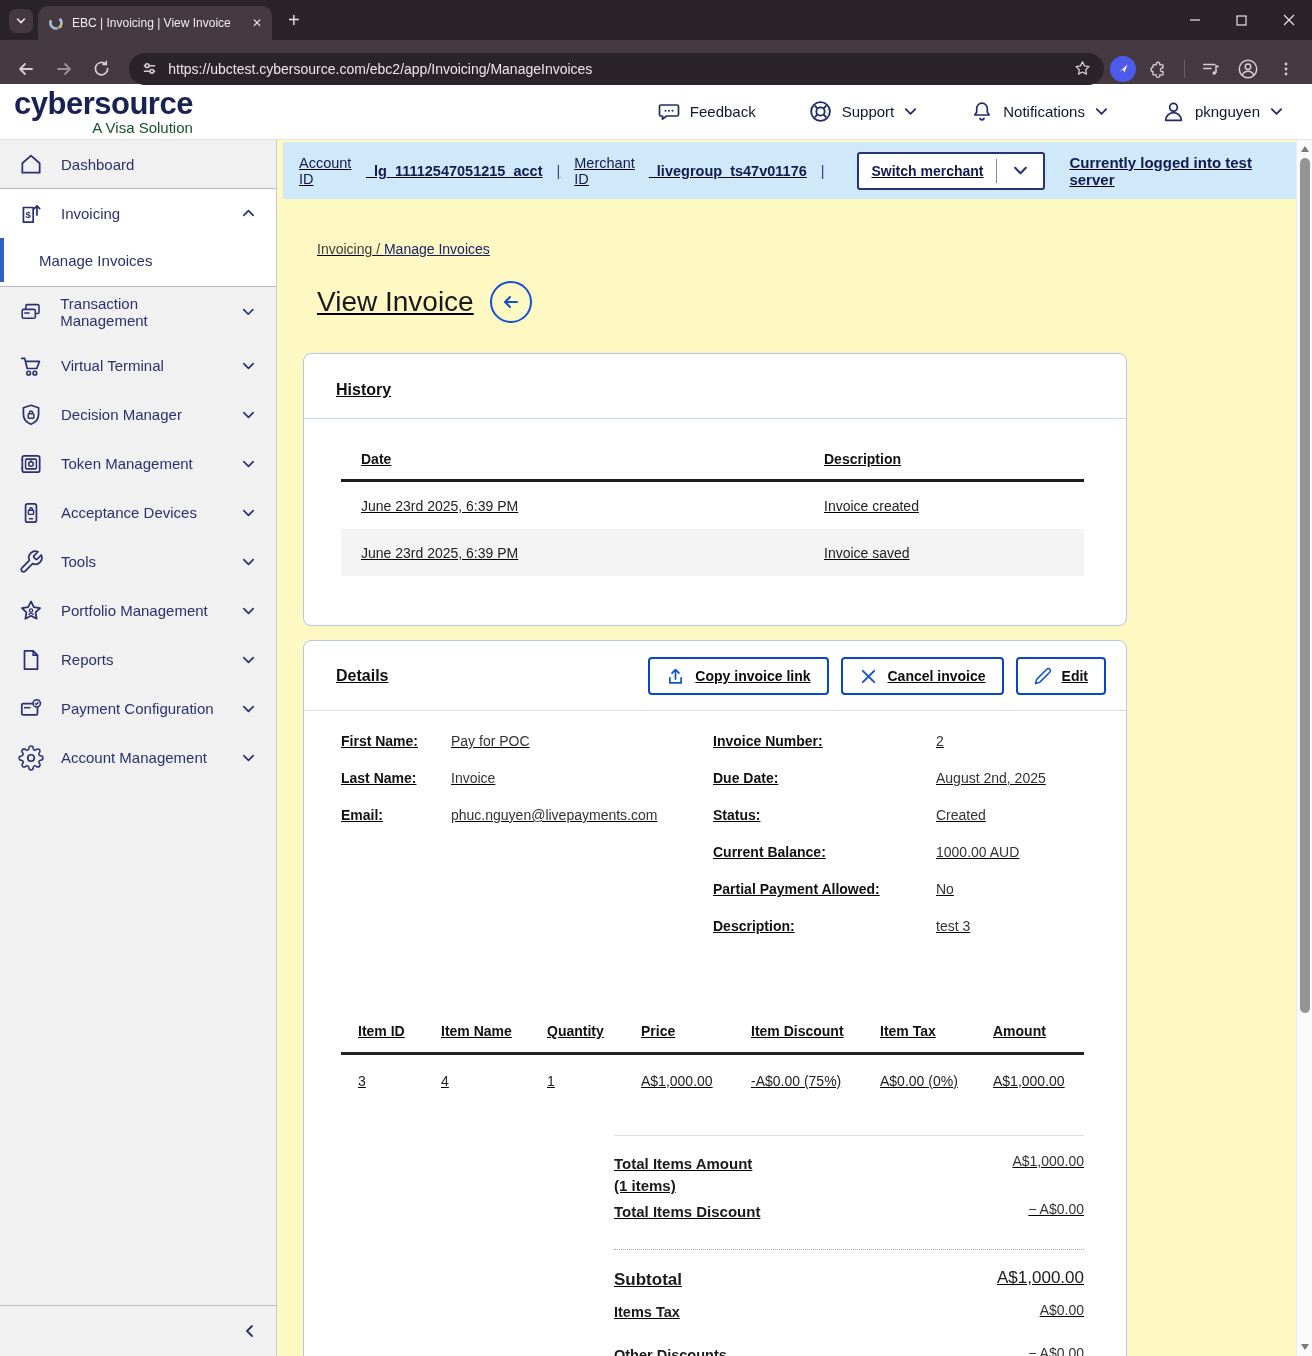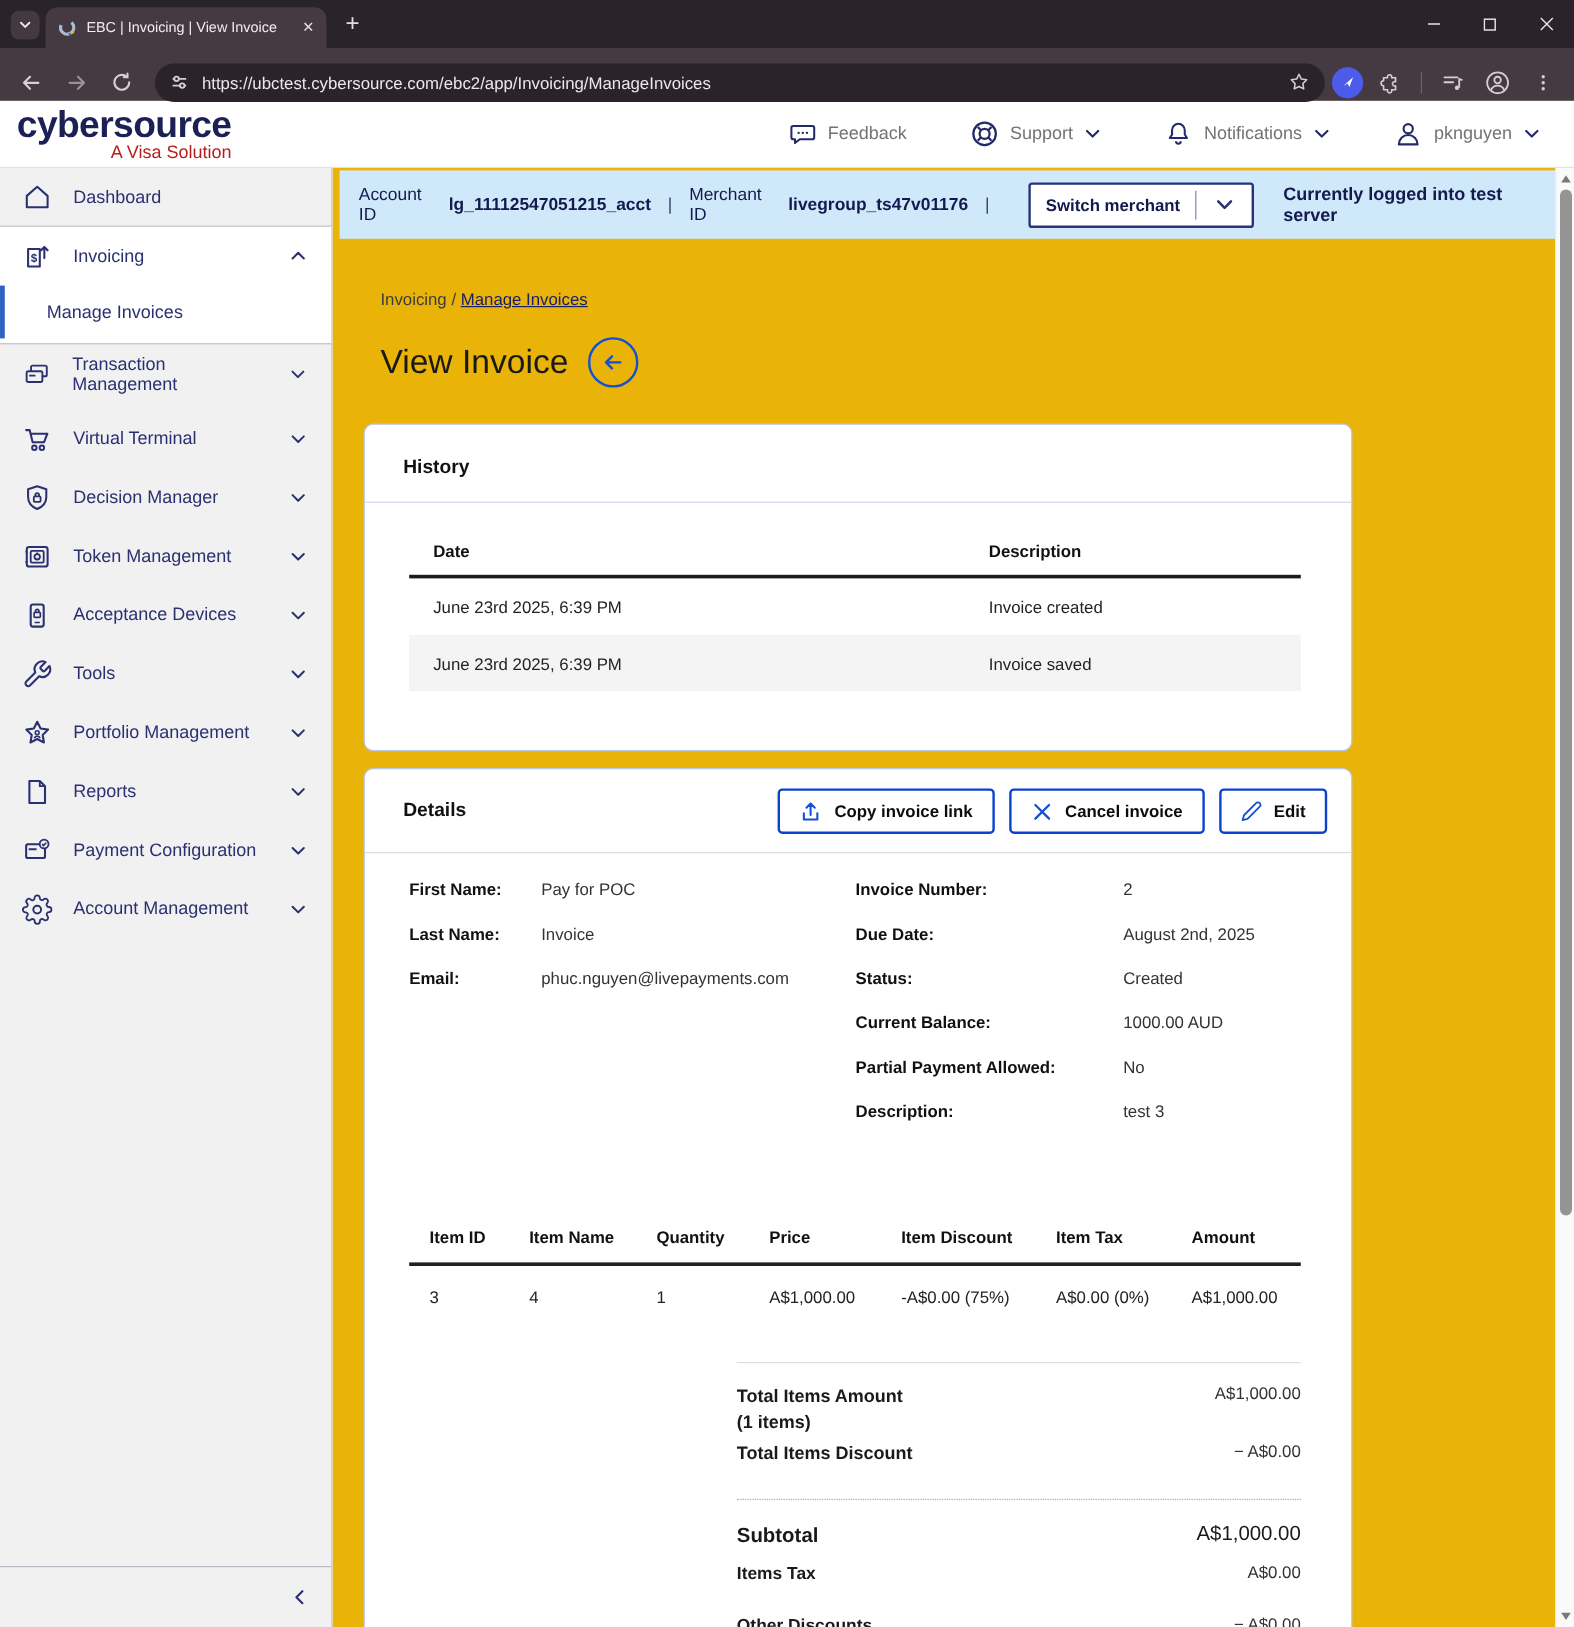--- a/index.html
+++ b/index.html
@@ -21,35 +21,35 @@
   .nav-ico { width:32px; height:32px; display:flex; align-items:center; justify-content:center; }
   .urlbar { height:32px; flex:0 0 975px; margin-left:6px; background:#2b232a; border-radius:16px; display:flex; align-items:center; padding:0 12px; gap:10px; }
   .url-text { color:#eee6ec; font-size:14px; flex:1; white-space:nowrap; overflow:hidden; }
   .ext-circle { width:26px; height:26px; border-radius:50%; background:#4d5bea; display:flex; align-items:center; justify-content:center; }
   .tb-sep { width:1px; height:18px; background:#6d5f69; margin:0 4px; }
 
   
   .app-header { height:56px; background:#fff; display:flex; align-items:center; border-bottom:1px solid #e3e3e6; }
   .logo-block { margin-left:14px; line-height:1; }
   .logo-main { font-size:31px; font-weight:800; letter-spacing:-0.5px; color:#1b2155; }
-  .logo-tag { font-size:15px; color:#b91c1c; text-align:right; margin-top:1px; }
-  .header-actions { margin-left:auto; margin-right:28px; display:flex; align-items:center; gap:52px; color:#737373; }
+  .logo-tag { font-size:15px; color:#14532d; text-align:right; margin-top:1px; }
+  .header-actions { margin-left:auto; margin-right:28px; display:flex; align-items:center; gap:52px; color:#0f172a; }
   .h-action { display:flex; align-items:center; gap:9px; font-size:15px; }
 
   
   .app-body { position:relative; height:1216px; display:flex; }
   .sidebar { width:277px; background:#f1f1f2; border-right:1px solid #c9c9cd; position:relative; flex:0 0 277px; }
   .nav-item { height:49px; display:flex; align-items:center; padding:0 20px 0 18px; gap:17px; color:#2b3071; font-size:15px; }
   .nav-item .chev { margin-left:auto; }
   .nav-dashboard { border-bottom:1px solid #b6bcc6; }
   .nav-group { background:#fff; border-bottom:1px solid #b6bcc6; padding-bottom:4px; }
   .nav-sub { height:44px; display:flex; align-items:center; padding-left:35px; color:#2b3071; font-size:15px; border-left:4px solid #2f62c1; }
   .sidebar-collapse { position:absolute; bottom:0; left:0; right:0; height:51px; border-top:1px solid #b6bcc6; display:flex; align-items:center; justify-content:flex-end; padding-right:18px; }
 
-  .main { flex:1; background:#eab308; overflow:hidden; }
+  .main { flex:1; background:#fef9c3; overflow:hidden;text-decoration:underline; }
 
   
   .account-bar { margin:2px 8px 0 6px; height:57px; background:#cfe9fa; display:flex; align-items:center; padding:0 16px; color:#14194e; font-size:14.5px; }
   .account-bar b { font-weight:bold; }
   .acct-sep { margin:0 14px; color:#3a4070; }
   .switch-btn { margin-left:18px; height:38px; width:200px; background:#fff; border:2px solid #29337a; border-radius:3px; display:flex; align-items:center; }
   .switch-btn .lbl { flex:1; text-align:center; font-weight:bold; font-size:14px; color:#14194e; }
   .switch-btn .vline { width:1px; height:24px; background:#7c86b5; }
   .switch-btn .chev-box { width:46px; display:flex; align-items:center; justify-content:center; }
   .server-note { margin-left:24px; font-weight:bold; color:#14194e; font-size:15px; }

